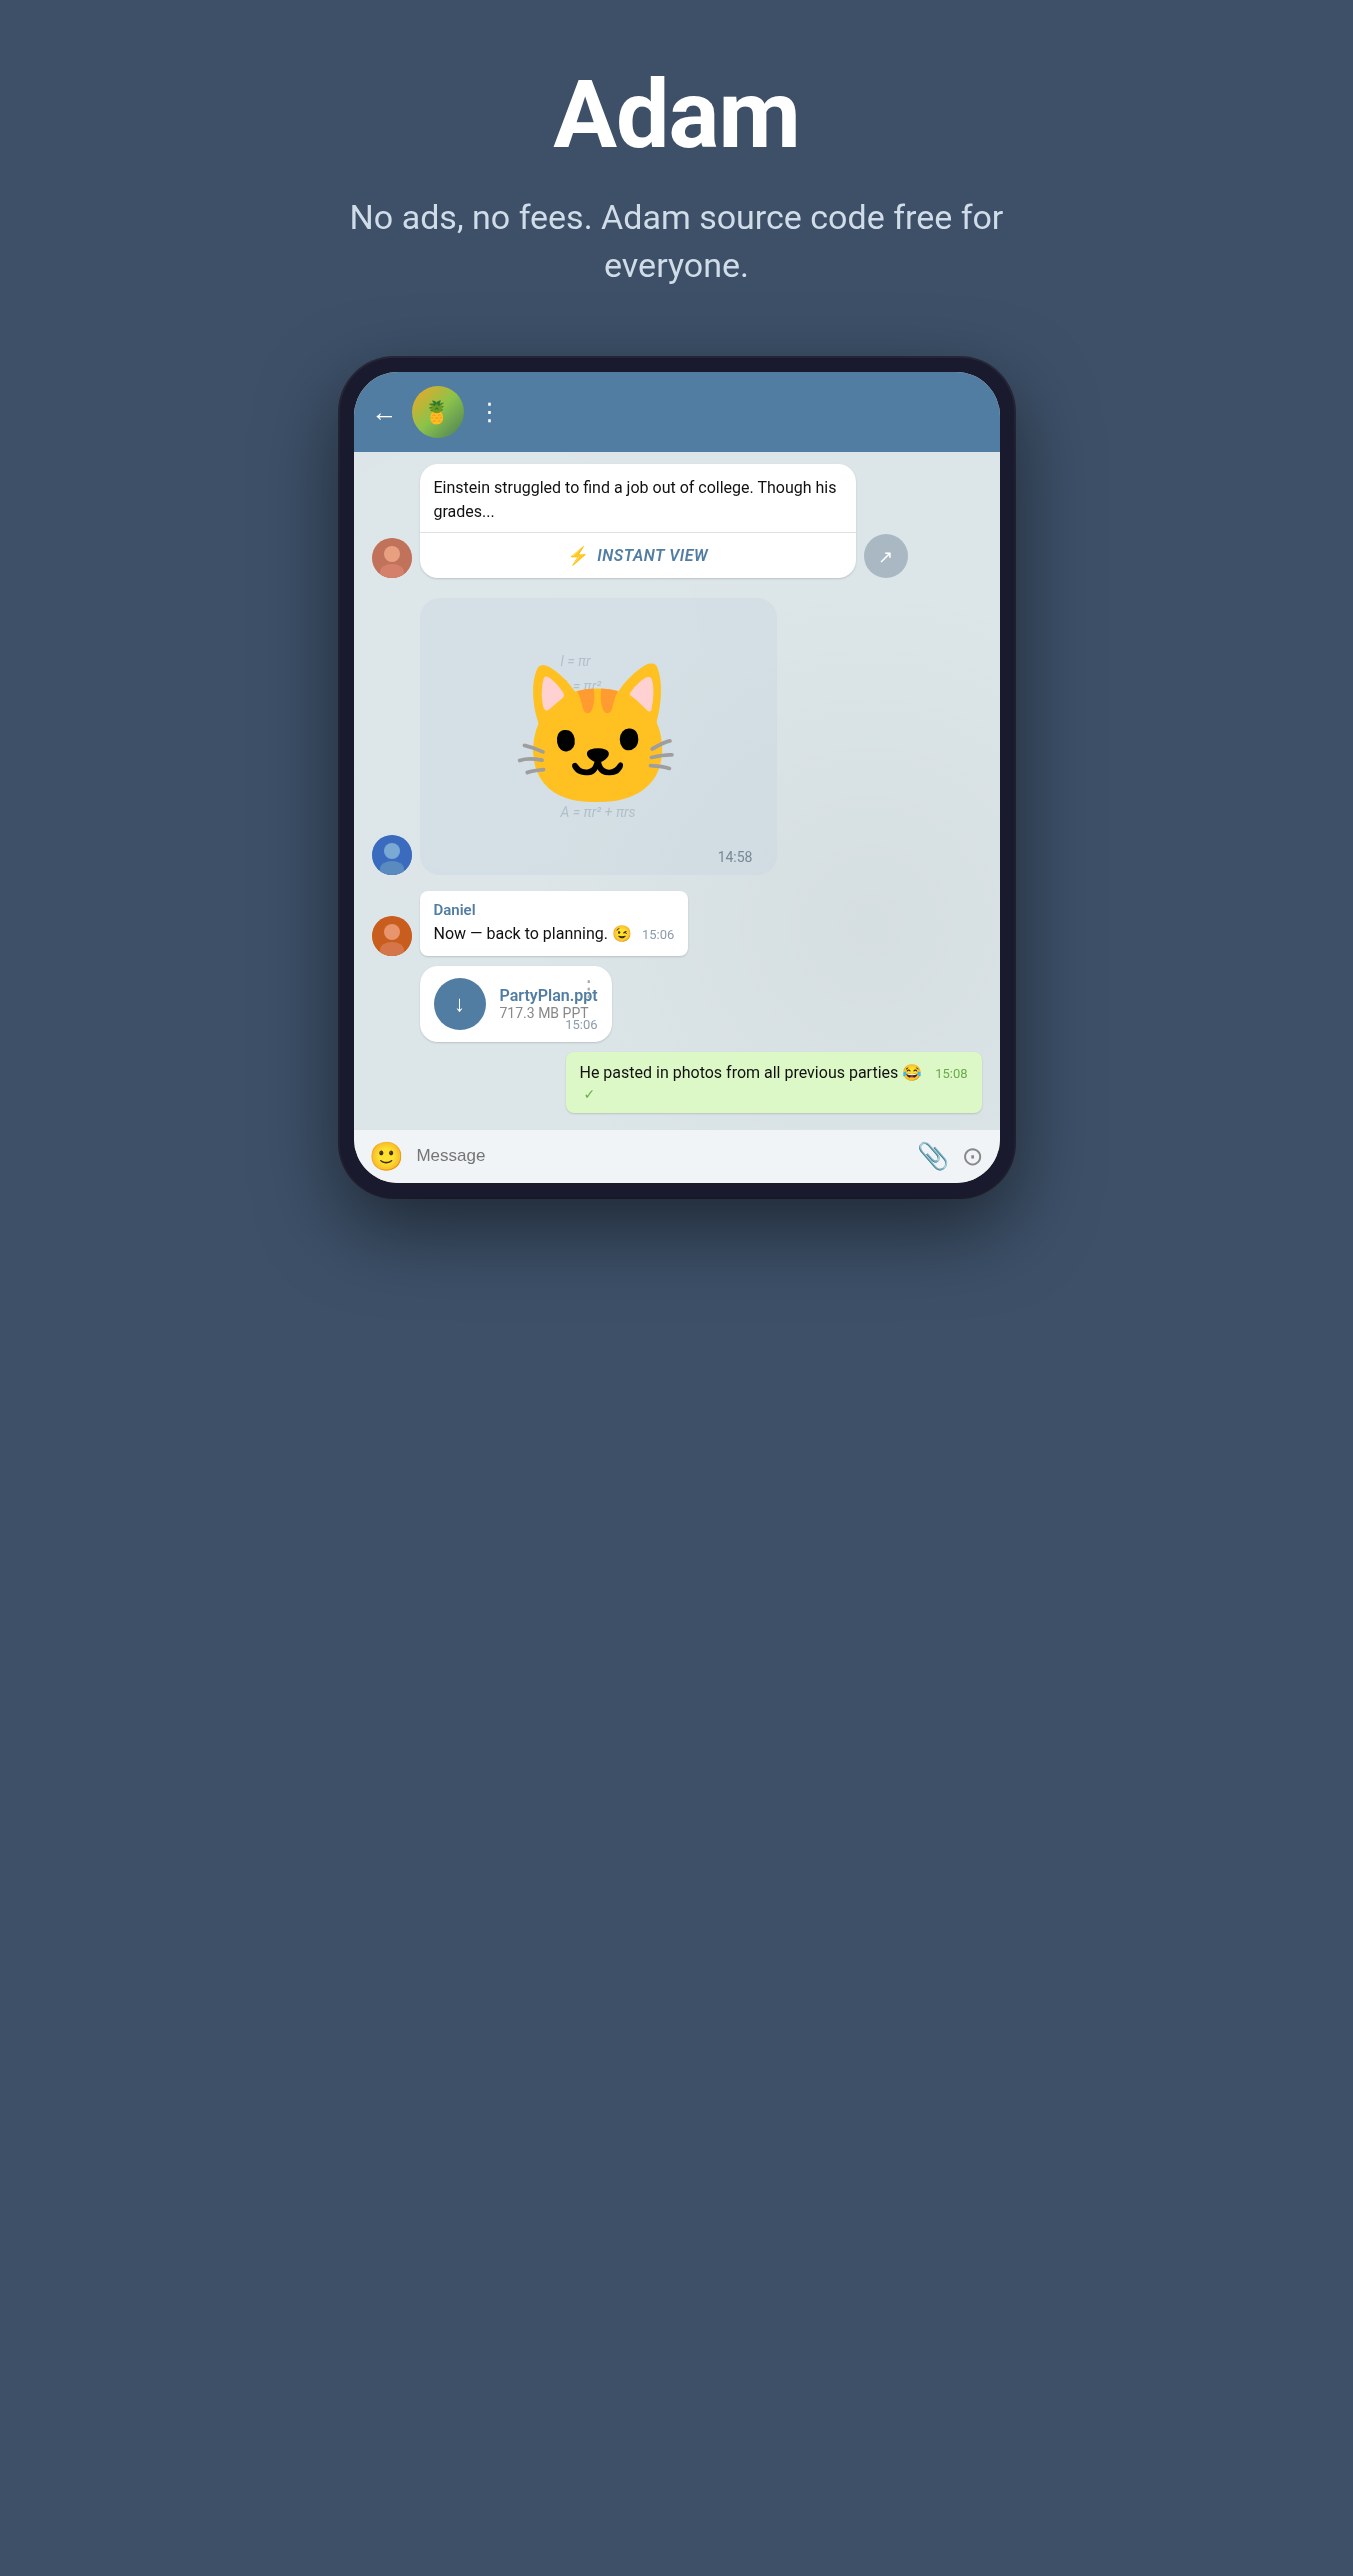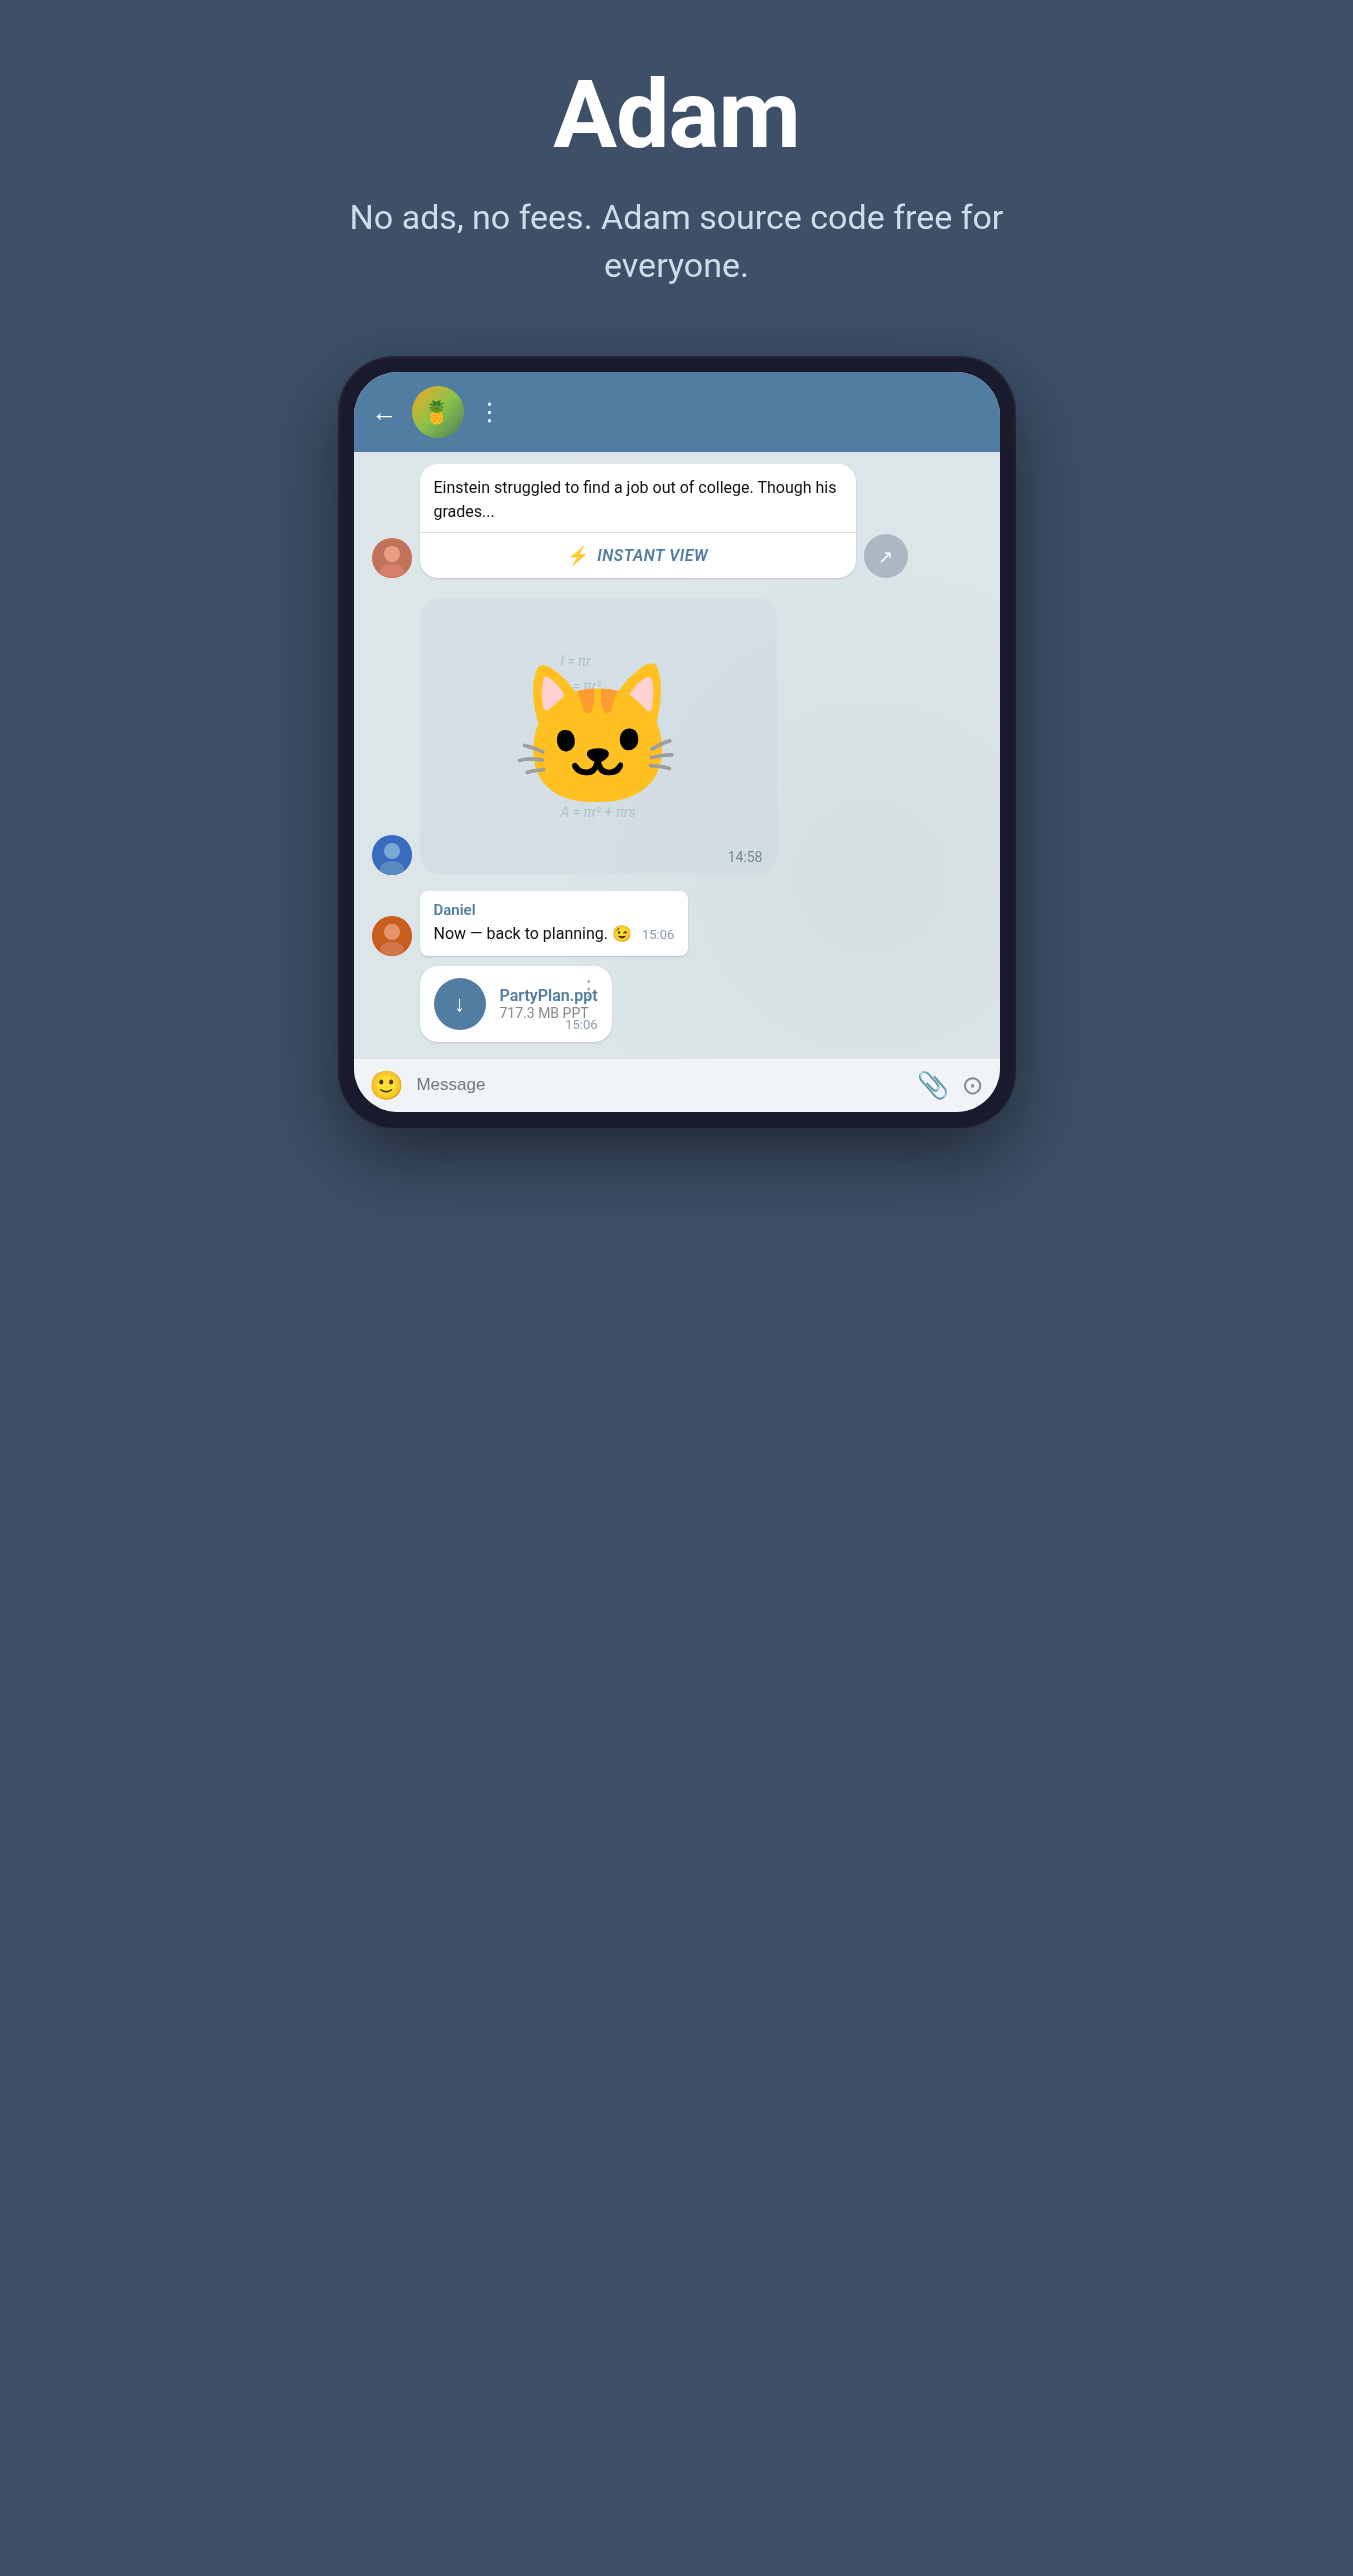--- a/index.html
+++ b/index.html
@@ -268,21 +268,21 @@
     }
     .sticker-cat {
       position: relative;
       z-index: 1;
       font-size: 139px;
       line-height: 1;
     }
     .sticker-time {
       position: absolute;
       bottom: 10px;
-      right: 14px;
+      right: 24px;
       color: rgba(80,100,120,0.7);
       font-size: 14px;
     }
 
     
     .file-bubble {
       background: white;
       border-radius: 18px;
       padding: 12px 14px;
       max-width: 416px;
@@ -472,20 +472,27 @@
           <div class="file-info">
             <div class="file-name">PartyPlan.ppt</div>
             <div class="file-size">717.3 MB PPT</div>
           </div>
           <span class="file-menu">⋮</span>
           <span class="file-time">15:06</span>
         </div>
       </div>
 
 
+      <div class="msg-row right">
+        <div class="bubble green">
+          <span class="bubble-text">He pasted in photos from all previous parties 😂</span>
+          <span class="bubble-time green-time">15:08</span>
+          <span class="checkmark">✓</span>
+        </div>
+      </div>
 
     </div>
 
     <div class="chat-input-bar">
       <span class="input-emoji">🙂</span>
       <input class="input-field" type="text" placeholder="Message" style="">
       <span class="input-attach">📎</span>
       <span class="input-camera">⊙</span>
     </div>
 

